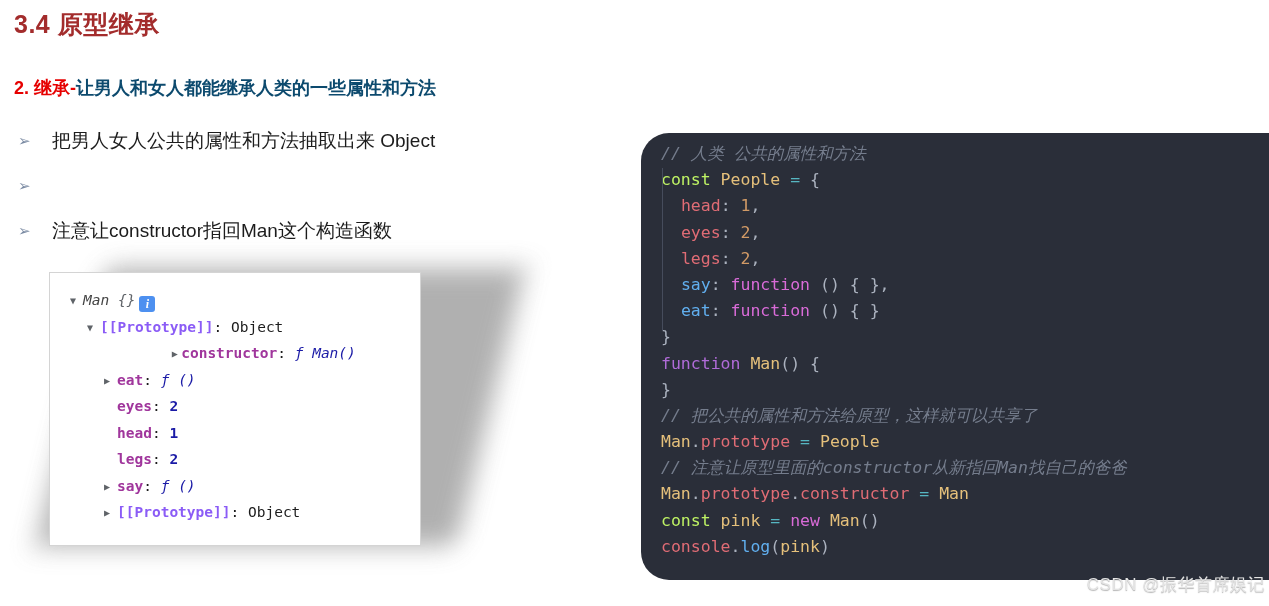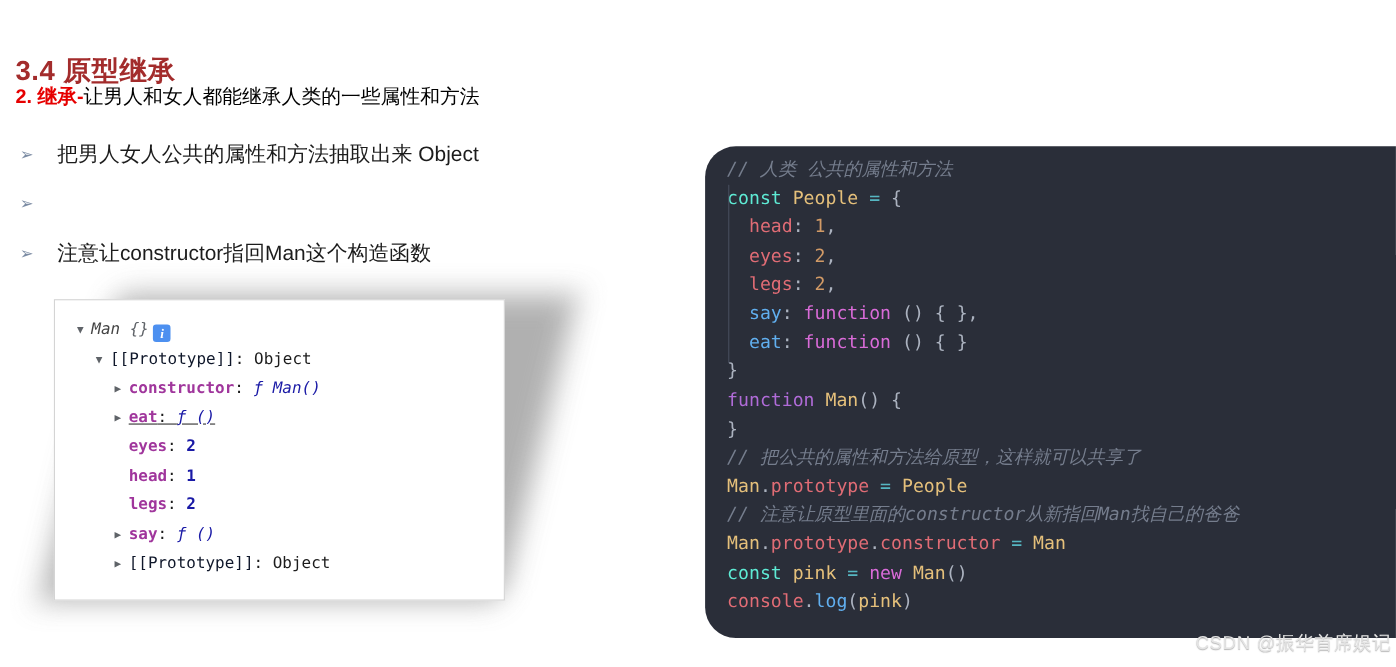--- a/index.html
+++ b/index.html
@@ -18,34 +18,33 @@
   
   #slide-title {
     position: absolute;
     left: 14px;
     top: 8px;
     font-size: 25px;
     font-weight: bold;
     color: #a32c2c;
     letter-spacing: 0.5px;
     white-space: nowrap;
-    margin-top: 40px;
   }
 
   
   #subheading {
     position: absolute;
     left: 14px;
     top: 76px;
     font-size: 18px;
     font-weight: bold;
     white-space: nowrap;
   }
   #subheading .hl { color: #e60000; }
-  #subheading .rest { color: #000000; font-weight: normal; }
+  #subheading .rest { color: #0c4a6e; font-weight: bold; }
 
   
   #bullet-list {
     position: absolute;
     left: 14px;
     top: 118px;
     width: 610px;
   }
   .bullet-row {
     display: flex;
@@ -78,21 +77,21 @@
     background: #9a9a9a;
     filter: blur(13px);
     opacity: 0.78;
     transform: skewX(-14deg);
     transform-origin: bottom right;
   }
   #console-panel {
     position: absolute;
     left: 49px;
     top: 272px;
-    width: 410px;
+    width: 372px;
     height: 274px;
     background: #ffffff;
     border: 1px solid #d4d4d4;
     box-sizing: border-box;
     overflow: hidden;
   }
   .console-line {
     font-family: "DejaVu Sans Mono", "Liberation Mono", monospace;
     font-size: 14.5px;
     line-height: 26.5px;
@@ -102,21 +101,21 @@
   }
   #console-inner { padding: 14px 0 0 20px; }
   .tri {
     display: inline-block;
     width: 13px;
     color: #5f6368;
     font-size: 10px;
     vertical-align: 1px;
   }
   .k-name      { color: #a0369c; font-weight: bold; }
-  .k-proto     { color: #0f172a; }
+  .k-proto     { color: #8b5cf6; font-weight: bold; }
   .k-objtype   { color: #1c1c1c; }
   .v-num       { color: #1a1aa6; font-weight: bold; }
   .fn-italic   { color: #1a1aa6; font-style: italic; }
   .obj-head    { color: #444; font-style: italic; }
   .brace       { color: #5f6368; font-style: italic; }
   .info-icon {
     display: inline-block;
     width: 16px;
     height: 16px;
     background: #4d90f0;
@@ -158,21 +157,21 @@
   }
   .code-line {
     font-family: "DejaVu Sans Mono", "Liberation Mono", monospace;
     font-size: 16.5px;
     line-height: 26.2px;
     height: 26.2px;
     white-space: pre;
     color: #cfd3dd;
   }
   .c-comment { color: #757d8d; font-style: italic; }
-  .c-kw      { color: #5eead4; }
+  .c-kw      { color: #bef264; }
   .c-kw2     { color: #b06bd8; }
   .c-var     { color: #e5c07b; }
   .c-op      { color: #56b6c2; }
   .c-prop    { color: #e06c75; }
   .c-num     { color: #d19a66; }
   .c-meth    { color: #61afef; }
   .c-punc    { color: #abb2bf; }
   .c-fn      { color: #d96bd8; }
 
   
@@ -226,25 +225,25 @@
   <div id="console-inner">
 
     <div class="console-line" style="padding-left:0px;">
       <span class="tri">▼</span><span class="obj-head">Man</span><span class="brace"> </span><span class="brace">{}</span><span class="info-icon">i</span>
     </div>
 
     <div class="console-line" style="padding-left:17px;">
       <span class="tri">▼</span><span class="k-proto">[[Prototype]]</span><span class="k-objtype">: </span><span class="k-objtype">Object</span>
     </div>
 
-    <div class="console-line" style="padding-left:34px;">
+    <div class="console-line" style="padding-left:34px;text-align:center;">
       <span class="tri">▶</span><span class="k-name">constructor</span><span class="k-objtype">: </span><span class="fn-italic">ƒ Man()</span>
     </div>
 
-    <div class="console-line" style="padding-left:34px;text-decoration:underline;">
+    <div class="console-line" style="padding-left:34px;">
       <span class="tri">▶</span><span class="k-name">eat</span><span class="k-objtype">: </span><span class="fn-italic">ƒ ()</span>
     </div>
 
     <div class="console-line" style="padding-left:34px;">
       <span class="tri"></span><span class="k-name">eyes</span><span class="k-objtype">: </span><span class="v-num">2</span>
     </div>
 
     <div class="console-line" style="padding-left:34px;">
       <span class="tri"></span><span class="k-name">head</span><span class="k-objtype">: </span><span class="v-num">1</span>
     </div>

